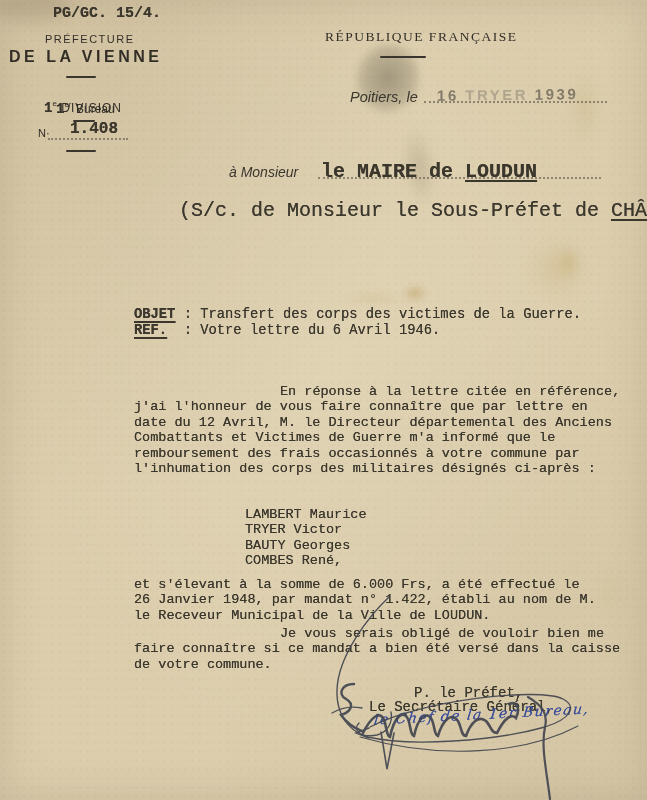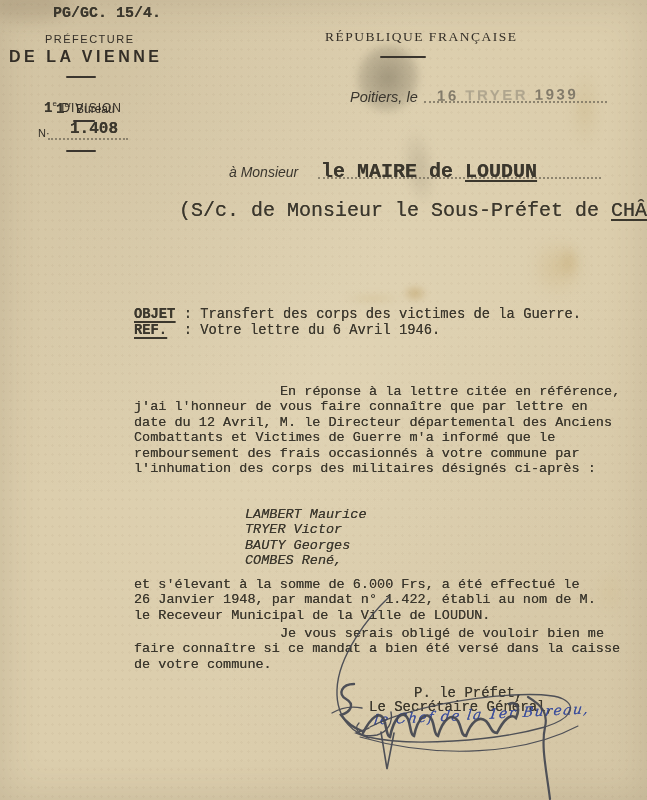--- a/index.html
+++ b/index.html
@@ -113,21 +113,21 @@
 
   <div class="abs tw tw13 para" style="left:134px;top:384px;">
     <div class="indent">En réponse à la lettre citée en référence,</div>
     <div>j'ai l'honneur de vous faire connaître que par lettre en</div>
     <div>date du 12 Avril, M. le Directeur départemental des Anciens</div>
     <div>Combattants et Victimes de Guerre m'a informé que le</div>
     <div>remboursement des frais occasionnés à votre commune par</div>
     <div>l'inhumation des corps des militaires désignés ci-après :</div>
   </div>
 
-  <div class="abs tw tw13 para" style="left:245px;top:507px;font-style:italic;">
+  <div class="abs tw tw13 para" style="left:245px;top:507px;">
     <div>LAMBERT Maurice</div>
     <div>TRYER Victor</div>
     <div>BAUTY Georges</div>
     <div>COMBES René,</div>
   </div>
 
   <div class="abs tw tw13 para" style="left:134px;top:577px;">
     <div>et s'élevant à la somme de 6.000 Frs, a été effectué le</div>
     <div>26 Janvier 1948, par mandat n° 1.422, établi au nom de M.</div>
     <div>le Receveur Municipal de la Ville de LOUDUN.</div>

